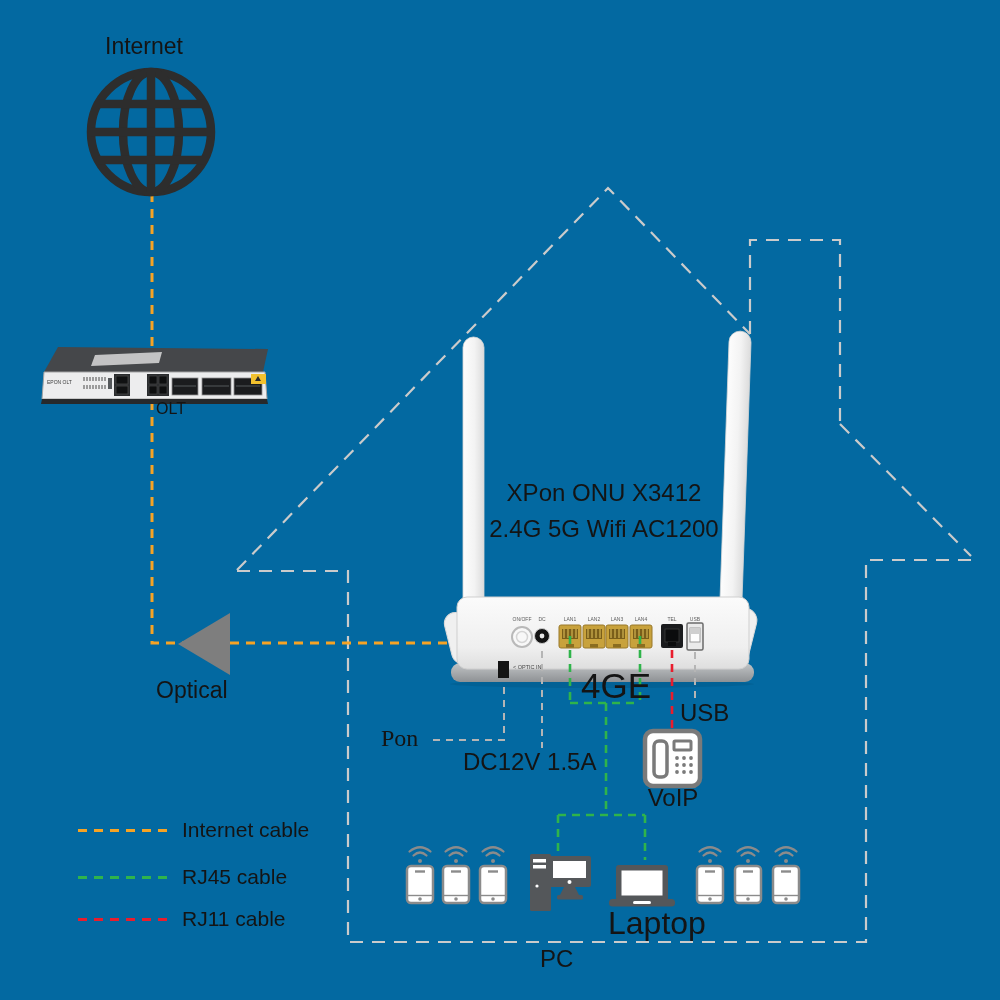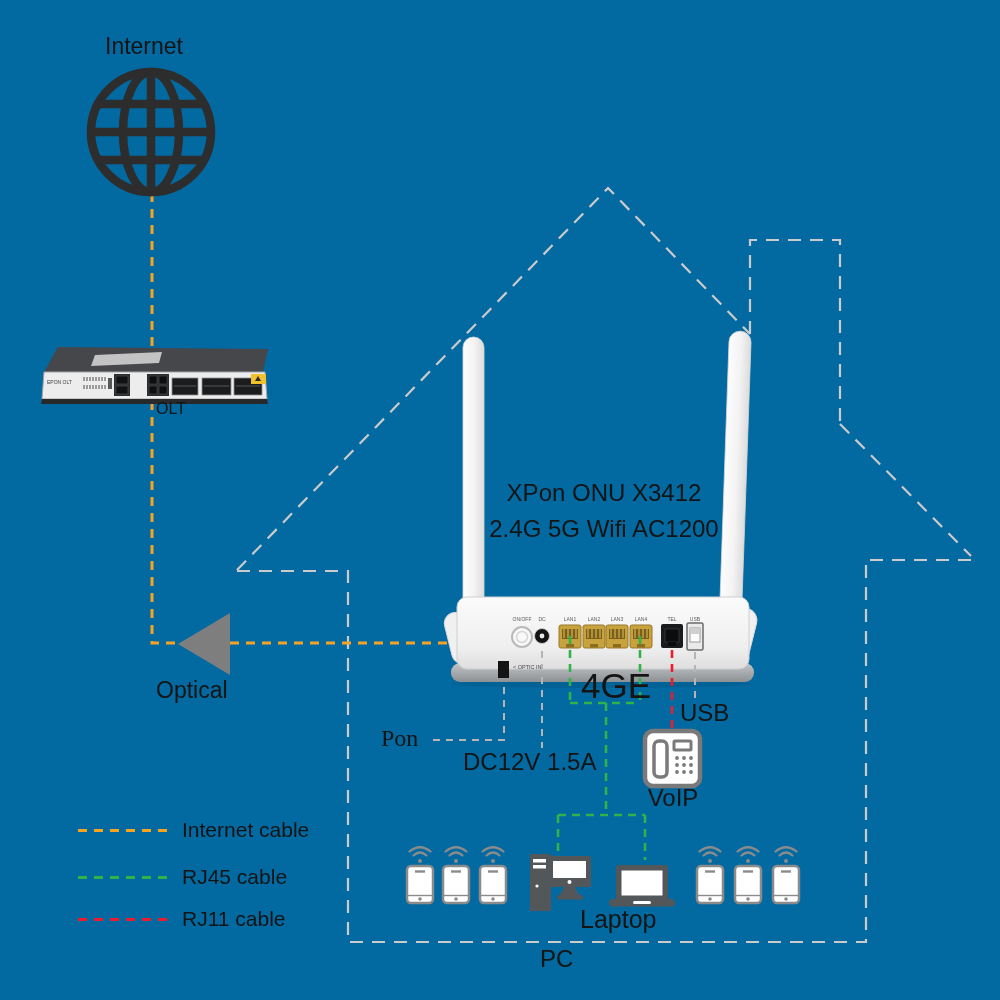--- a/index.html
+++ b/index.html
@@ -11,21 +11,21 @@
   .lbl-olt{left:156px;top:400px;font-size:16px;}
   .lbl-splitter{left:156px;top:678px;font-size:23px;}
   .onu-title{position:absolute;left:458px;top:479px;width:292px;text-align:center;font-size:24px;}
   .onu-title .line2{margin-top:8px;}
   .lbl-pon{left:381px;top:725px;font-size:24px;font-family:Liberation Serif, serif;}
   .lbl-dc{left:463px;top:749px;font-size:24px;}
   .lbl-4ge{left:581px;top:667px;font-size:35px;}
   .lbl-usb{left:680px;top:700px;font-size:24px;}
   .lbl-voip{left:645px;top:785px;width:56px;text-align:center;font-size:24px;}
   .lbl-pc{left:540px;top:908px;font-size:24px;margin-top:38px;}
-  .lbl-laptop{left:580px;top:906px;font-size:25px;}
+  .lbl-laptop{left:608px;top:906px;font-size:32px;}
   .legend-row{position:absolute;left:78px;height:24px;}
   .legend-text{position:absolute;left:104px;top:-12px;font-size:21px;white-space:nowrap;}
   .swatch{position:absolute;left:0;top:-1px;width:90px;height:3px;}
   .swatch-optical{background:repeating-linear-gradient(to right,#F6A324 0 9px,transparent 9px 16px);}
   .swatch-rj45{background:repeating-linear-gradient(to right,#2FB44B 0 9px,transparent 9px 16px);}
   .swatch-rj11{background:repeating-linear-gradient(to right,#E91D2D 0 9px,transparent 9px 16px);}
 </style>
 </head>
 <body>
 

